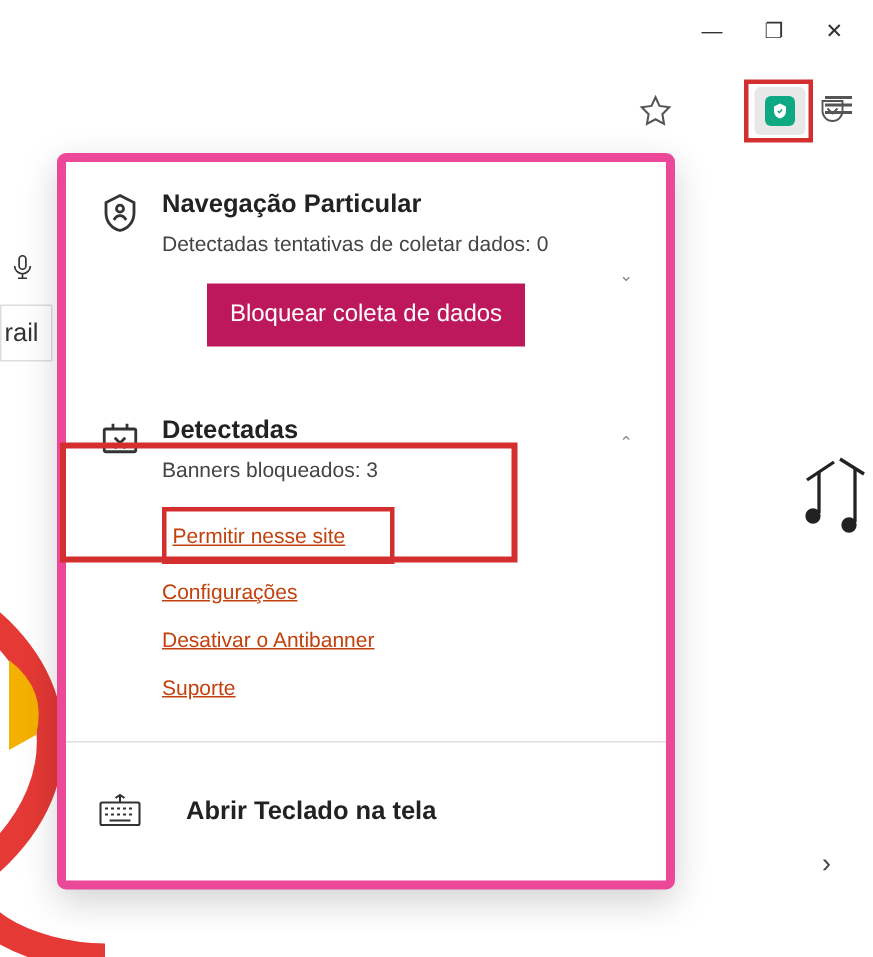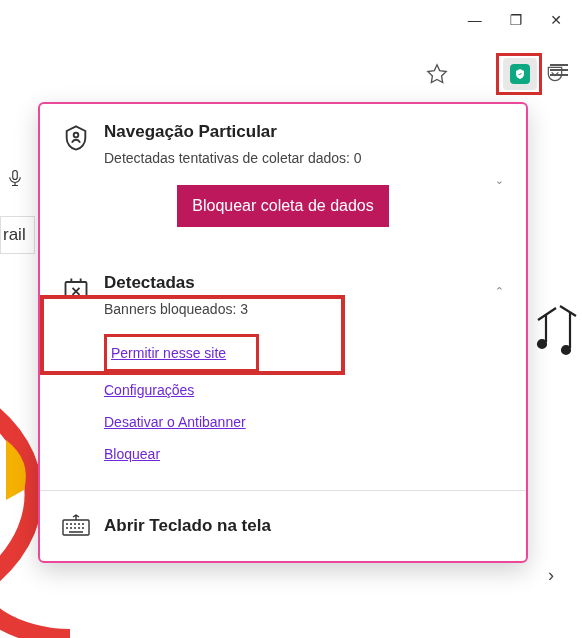--- a/index.html
+++ b/index.html
@@ -11,46 +11,46 @@
     .toolbar { position: absolute; top: 55px; left: 0; right: 0; display: flex; align-items: center; justify-content: flex-end; padding: 8px 16px; gap: 18px; }
     .toolbar-icon { width: 22px; height: 22px; display: flex; align-items: center; justify-content: center; }
     
     .ext-highlight { position: absolute; top: 53px; right: 40px; width: 46px; height: 42px; border: 3px solid #d32f2f; z-index: 10; }
     .ext-button { position: absolute; top: 58px; right: 45px; width: 34px; height: 32px; background: #e8e8e8; border-radius: 4px; display: flex; align-items: center; justify-content: center; z-index: 9; }
     .shield-badge { width: 20px; height: 20px; background: #0ea882; border-radius: 4px; display: flex; align-items: center; justify-content: center; }
     
     .hamburger { position: absolute; top: 64px; right: 14px; width: 18px; display: flex; flex-direction: column; gap: 3px; }
     .hamburger span { height: 2px; background: #555; }
     
-    .popup { position: absolute; top: 102px; left: 38px; width: 490px; background: #fff; border: 2px solid #ec4899; border-radius: 6px; box-shadow: 0 8px 24px rgba(0,0,0,0.18); z-index: 20; }
+    .popup { position: absolute; top: 102px; left: 38px; width: 412px; background: #fff; border: 6px solid #ec4899; border-radius: 6px; box-shadow: 0 8px 24px rgba(0,0,0,0.18); z-index: 20; }
     
     .section { position: relative; padding: 18px 22px; }
     .section-header { display: flex; align-items: flex-start; gap: 14px; }
     .section-icon { width: 28px; height: 28px; flex-shrink: 0; margin-top: 2px; }
     .section-body { flex: 1; }
     .section-title { font-weight: 600; font-size: 17px; color: #222; margin-bottom: 6px; }
     .section-sub { font-size: 14px; color: #444; line-height: 1.5; }
     .chevron { position: absolute; right: 22px; top: 50%; transform: translateY(-50%); font-size: 11px; color: #888; }
     
     .primary-btn { display: block; margin: 16px auto 10px; background: #be185d; color: #fff; border: none; padding: 12px 15px; font-size: 16px; font-weight: 500; border-radius: 0; cursor: pointer; }
     
     .antibanner-highlight { position: absolute; top: 295px; left: 40px; width: 305px; height: 80px; border: 4px solid #d32f2f; z-index: 25; pointer-events: none; }
     
     .links { padding: 8px 22px 20px 64px; }
-    .link-item { display: inline-block; color: #6d28d9; text-decoration: underline; font-size: 14px; padding: 8px 0; cursor: pointer; }
+    .link-item { display: inline-block; color: #c2410c; text-decoration: underline; font-size: 14px; padding: 8px 0; cursor: pointer; }
     .link-row { display: block; }
     .permitir-highlight { display: inline-block; border: 3px solid #d32f2f; padding: 0 30px 0 4px; margin-bottom: 2px; }
     
     .divider { height: 1px; background: #e0e0e0; margin: 0; }
     
     .keyboard-section { display: flex; align-items: center; gap: 14px; padding: 20px 22px; }
     
     .bg-decor { position: absolute; z-index: 1; }
     .bg-mic { top: 165px; left: 6px; }
-    .bg-rail { top: 216px; left: 0; font-size: 17px; color: #333; background: #fff; border: 1px solid #ddd; padding: 8px 8px 8px 2px; }
+    .bg-rail { top: 203px; left: 0; font-size: 17px; color: #333; background: #fff; border: 1px solid #ddd; padding: 8px 8px 8px 2px; }
     .bg-notes { top: 302px; right: 2px; }
     .bg-arrow { bottom: 52px; right: 28px; font-size: 18px; color: #444; }
     
     svg { display: block; }
   </style>
 </head>
 <body>
 
 <div class="window-controls">
   <span>—</span>
@@ -156,29 +156,29 @@
   </div>
 
   <div class="links">
     <div class="link-row">
       <span class="permitir-highlight">
         <a class="link-item">Permitir nesse site</a>
       </span>
     </div>
     <div class="link-row"><a class="link-item">Configurações</a></div>
     <div class="link-row"><a class="link-item">Desativar o Antibanner</a></div>
-    <div class="link-row"><a class="link-item">Bloquear</a></div>
+    <div class="link-row"><a class="link-item">Suporte</a></div>
   </div>
 
   <div class="divider"></div>
 
   <div class="keyboard-section">
     <div class="section-icon">
       <svg width="28" height="24" viewBox="0 0 28 24" fill="none" stroke="#333" stroke-width="1.4">
           <rect x="1" y="7" width="26" height="15" rx="1"></rect>
           <path d="M4 11h2M8 11h2M12 11h2M16 11h2M20 11h2M4 15h2M8 15h2M12 15h2M16 15h2M20 15h2M7 19h14M14 2v5M11 4l3-2 3 2"></path>
         </svg>
     </div>
-    <div class="section-title" style="margin:0">Abrir Teclado na tela</div>
+    <div class="section-title" style="margin:16px">Abrir Teclado na tela</div>
   </div>
 </div>
 
 <div class="antibanner-highlight"></div>
 
 </body></html>

